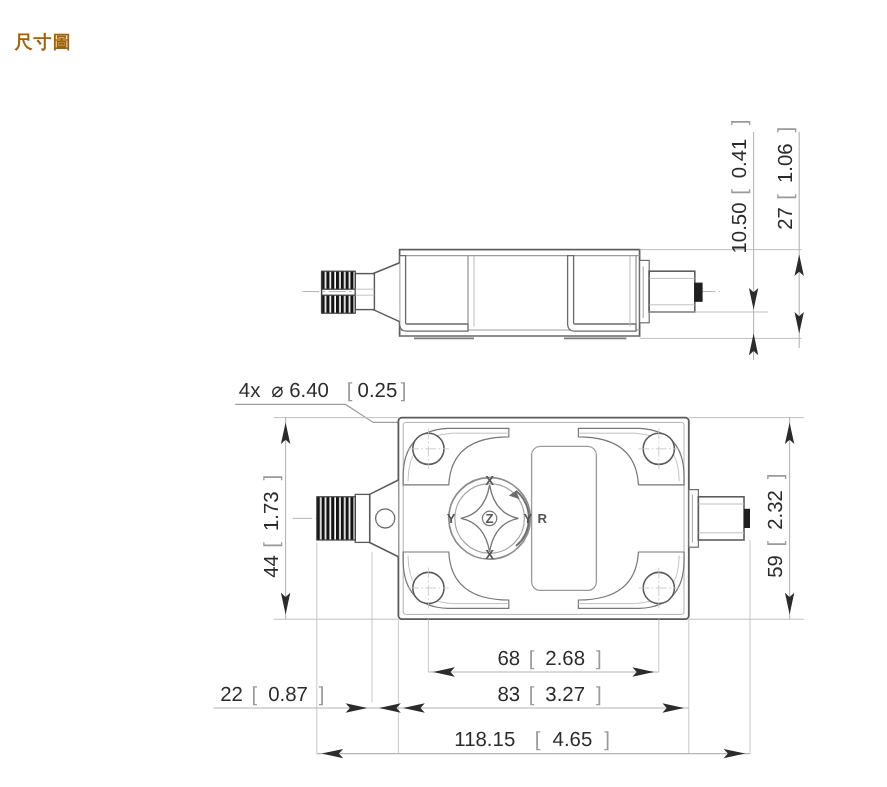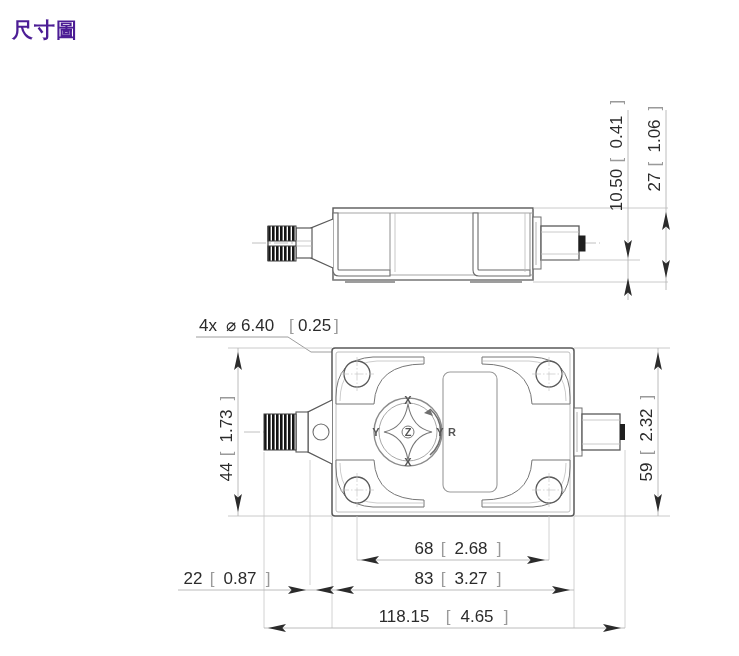--- a/index.html
+++ b/index.html
@@ -11,25 +11,25 @@
     width: 739px;
     height: 656px;
     position: relative;
     font-family: "Liberation Sans", sans-serif;
     color: #1a1a1a;
     overflow: hidden;
   }
   #page-title {
     position: absolute;
     left: 12px;
-    top: 16px;
-    font-size: 21px;
+    top: 26px;
+    font-size: 15px;
     font-weight: bold;
     letter-spacing: 1px;
-    color: #4c1d95;
+    color: #a16207;
   }
   #drawing-canvas {
     position: absolute;
     left: 0;
     top: 0;
     width: 739px;
     height: 656px;
   }
   .dim-text {
     font-family: "Liberation Sans", sans-serif;

